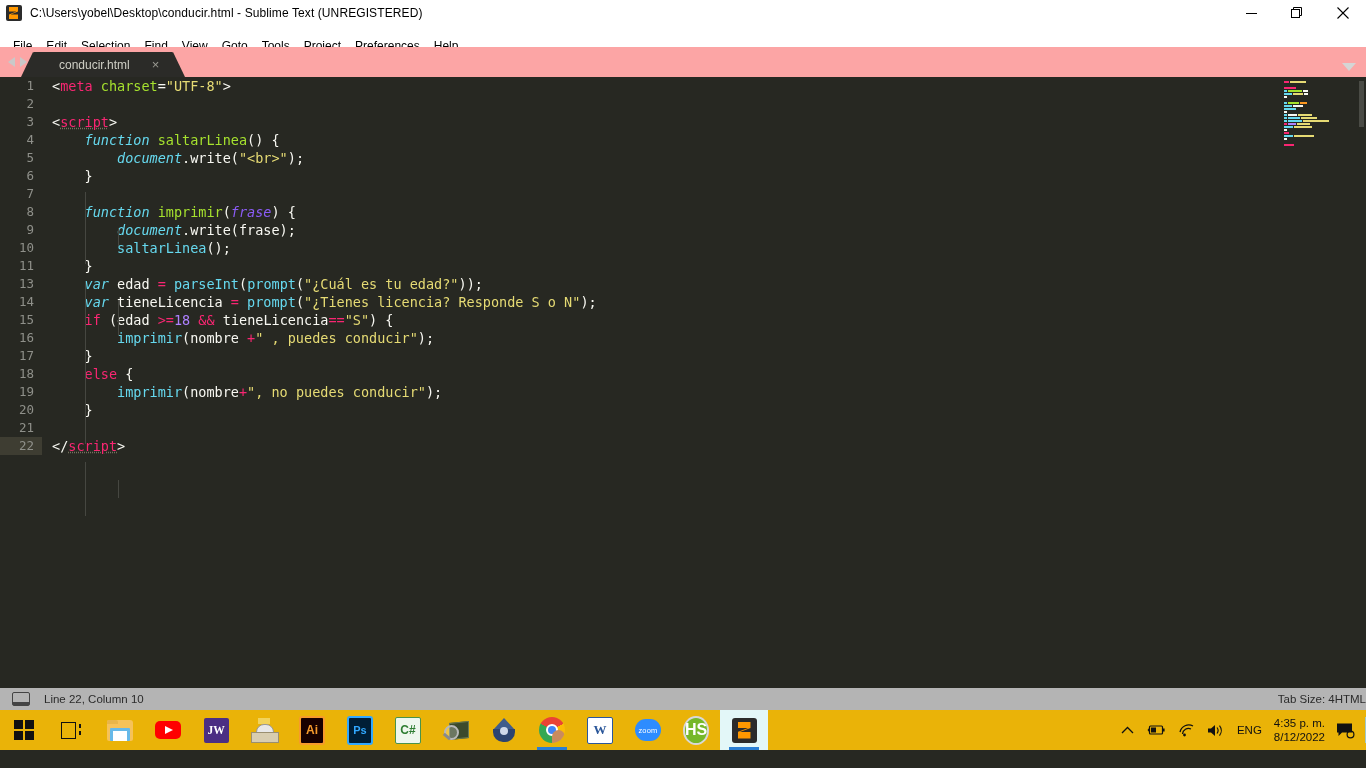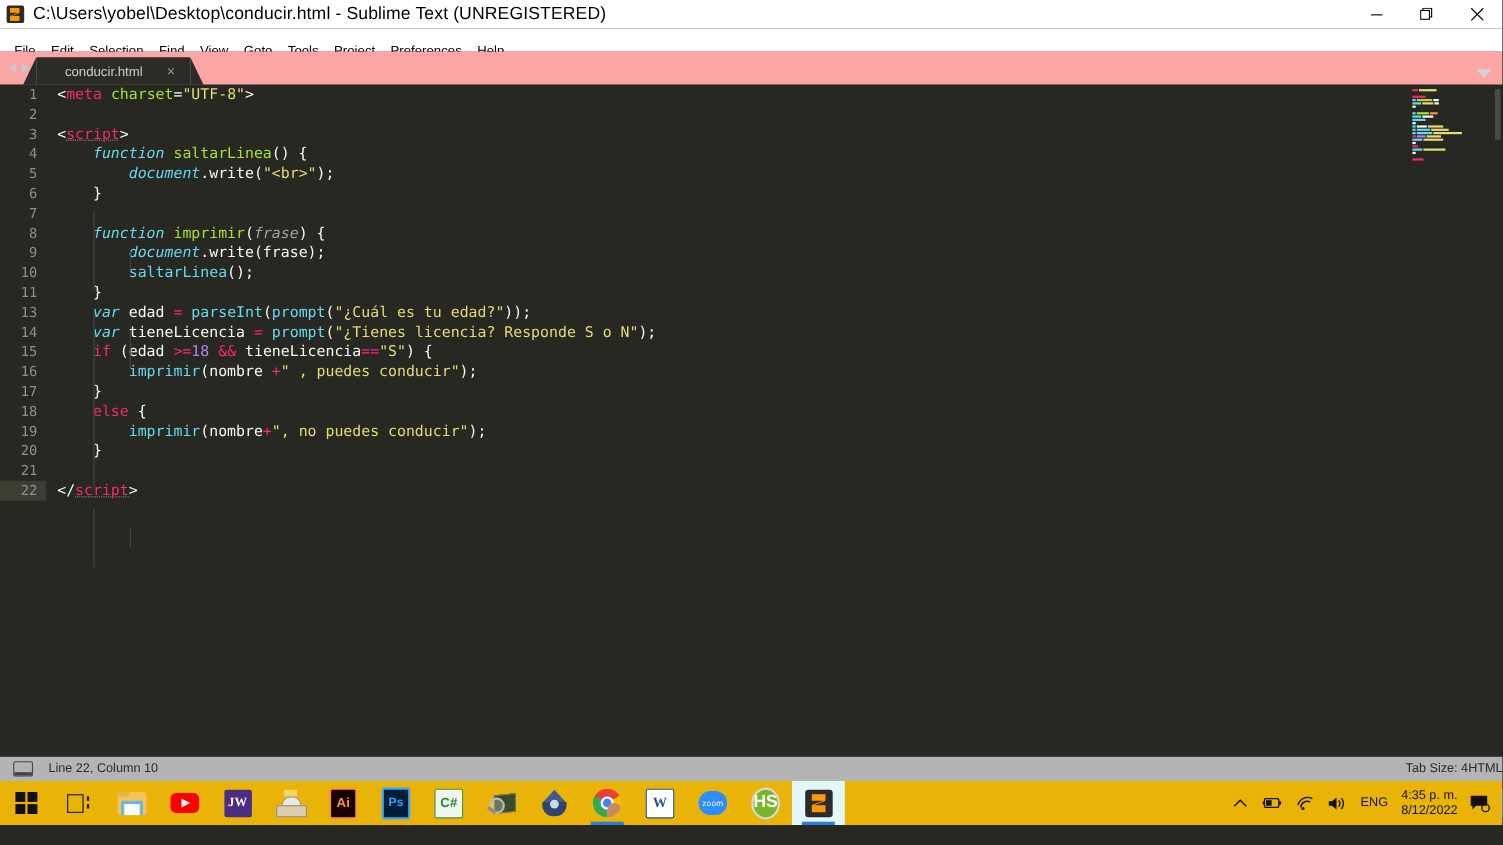--- a/index.html
+++ b/index.html
@@ -19,21 +19,21 @@
   .title-icon{
     width:16px;height:16px;margin-left:6px;margin-right:8px;
     background:#2b2b2b;border-radius:2px;position:relative;flex:none;
   }
   .title-icon::after{
     content:"";position:absolute;left:3px;top:2px;width:9px;height:12px;
     background:#ff9800;
     clip-path:polygon(100% 0%, 100% 38%, 18% 62%, 100% 62%, 100% 100%, 0% 100%, 0% 62%, 82% 38%, 0% 38%, 0% 0%);
   }
   .title-text{
-    font-size:16px;color:#000;white-space:nowrap;letter-spacing:0.1px;
+    font-size:12px;color:#000;white-space:nowrap;letter-spacing:0.1px;
   }
   .win-controls{position:absolute;right:0;top:0;height:26px;display:flex;}
   .win-btn{
     width:46px;height:26px;display:flex;align-items:center;justify-content:center;
     color:#000;
   }
   .win-btn svg{display:block;}
 
   
   .menubar{
@@ -105,21 +105,21 @@
 
   
   .t-tag{color:#f92672;}
   .t-punct{color:#f8f8f2;}
   .t-attr{color:#a6e22e;}
   .t-str{color:#e6db74;}
   .t-kw{color:#66d9ef;font-style:italic;}
   .t-fn{color:#a6e22e;}
   .t-call{color:#66d9ef;}
   .t-obj{color:#66d9ef;font-style:italic;}
-  .t-param{color:#a3a3a3;font-style:italic;}
+  .t-param{color:#8b5cf6;font-style:italic;}
   .t-op{color:#f92672;}
   .t-num{color:#ae81ff;}
   .t-plain{color:#f8f8f2;}
   .u-dot{text-decoration:underline;text-decoration-style:dotted;text-decoration-color:#75715e;}
 
   .indent-guide{
     position:absolute;width:1px;background:#464741;
   }
 
   

